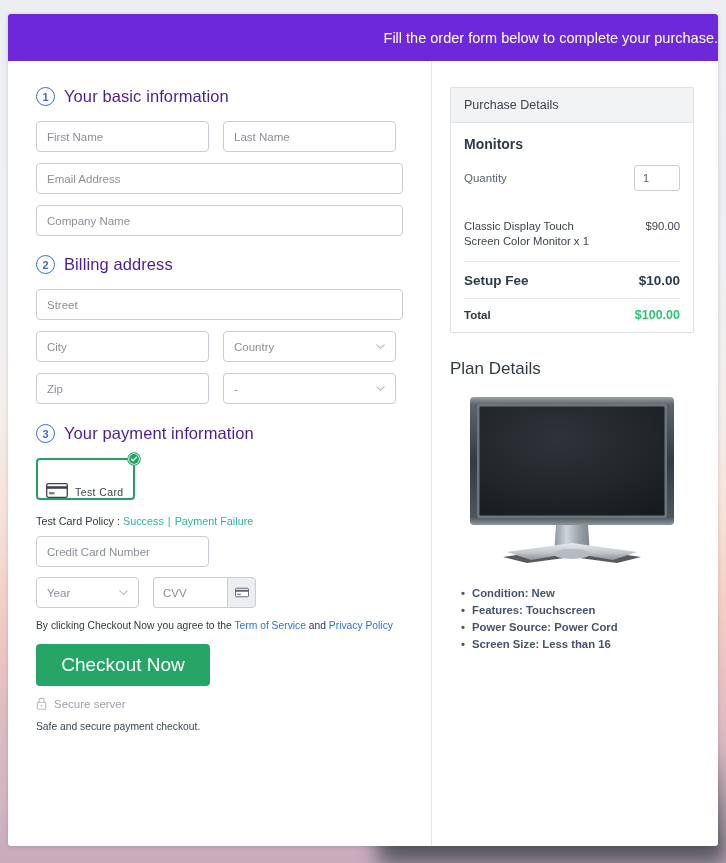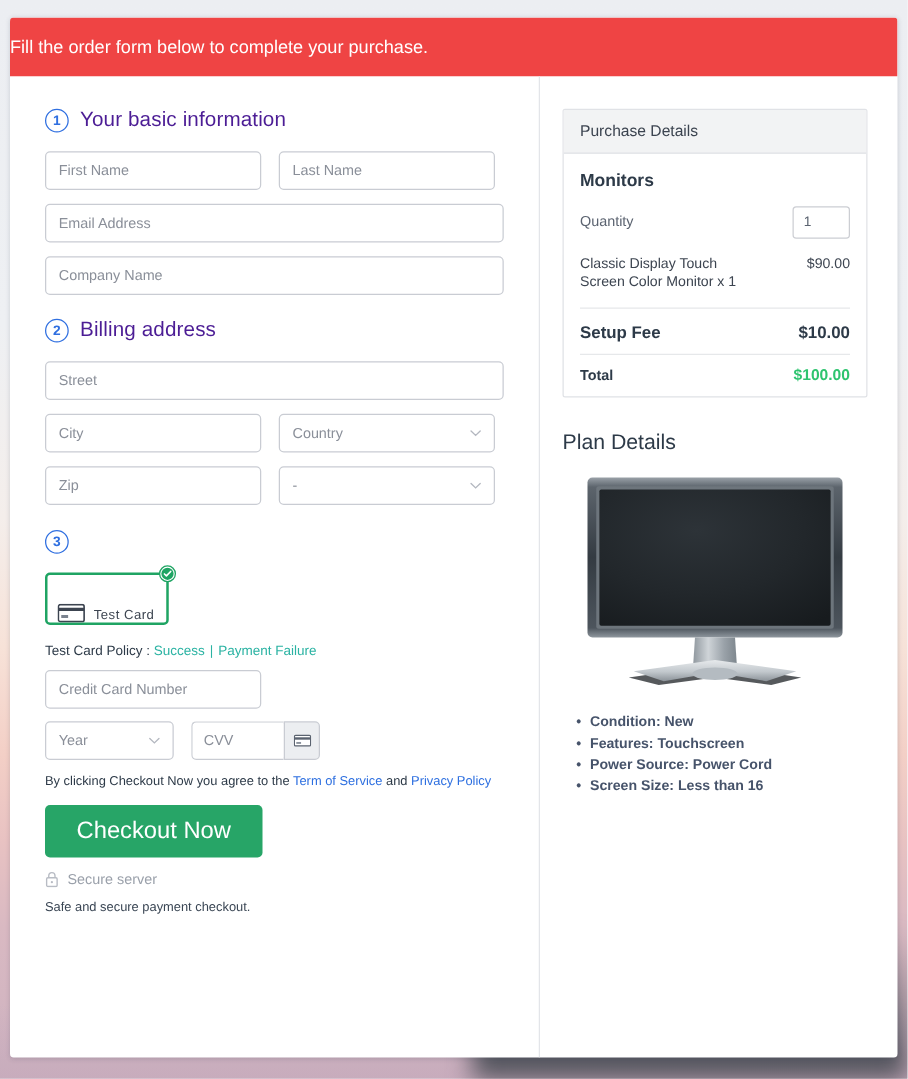--- a/index.html
+++ b/index.html
@@ -61,25 +61,25 @@
     background: #ffffff;
     border-radius: 3px;
     box-shadow: 0 1px 4px rgba(40,50,70,0.18);
     overflow: hidden;
     display: flex;
     flex-direction: column;
   }
 
   .banner {
     height: 47px;
-    background: #ef4444;
+    background: #6d28d9;
     color: #ffffff;
     display: flex;
     align-items: center;
-    justify-content: flex-start;
+    justify-content: flex-end;
     font-size: 14.5px;
     flex: 0 0 auto;
   }
 
   .card-body {
     flex: 1 1 auto;
     display: flex;
     min-height: 0;
   }
 
@@ -254,21 +254,21 @@
   .pd-product {
     font-size: 14px;
     font-weight: bold;
     color: #2d3a48;
     margin-bottom: 13px;
   }
   .pd-qty-row {
     display: flex;
     align-items: center;
     justify-content: space-between;
-    margin-bottom: 13px;
+    margin-bottom: 28px;
     text-align: center;
   }
   .pd-qty-label { font-size: 11.5px; color: #5b6370; }
   .qty-input {
     width: 46px;
     height: 26px;
     border: 1px solid #ccced3;
     border-radius: 3px;
     font-size: 11px;
     color: #5b6370;
@@ -382,20 +382,21 @@
           <span>-</span>
           <svg class="chev" viewBox="0 0 12 12">
             <path d="M2 4.2 L6 8 L10 4.2" fill="none" stroke="currentColor" stroke-width="1.2" stroke-linecap="round"></path>
           </svg>
         </div>
       </div>
 
       
       <div class="section-head">
         <span class="step-badge">3</span>
+        <span class="section-title">Your payment information</span>
       </div>
 
       <div class="card-option-wrap">
         <div class="card-option">
           <svg class="card-glyph" viewBox="0 0 22 15">
             <rect x="0.7" y="0.7" width="20.6" height="13.6" rx="1.6" fill="#fff" stroke="#3c4450" stroke-width="1.3"></rect>
             <rect x="0.7" y="3.2" width="20.6" height="2.6" fill="#3c4450"></rect>
             <rect x="3" y="9" width="5.5" height="2.4" fill="#7b838f"></rect>
           </svg>
           <span class="card-option-label">Test  Card</span>

